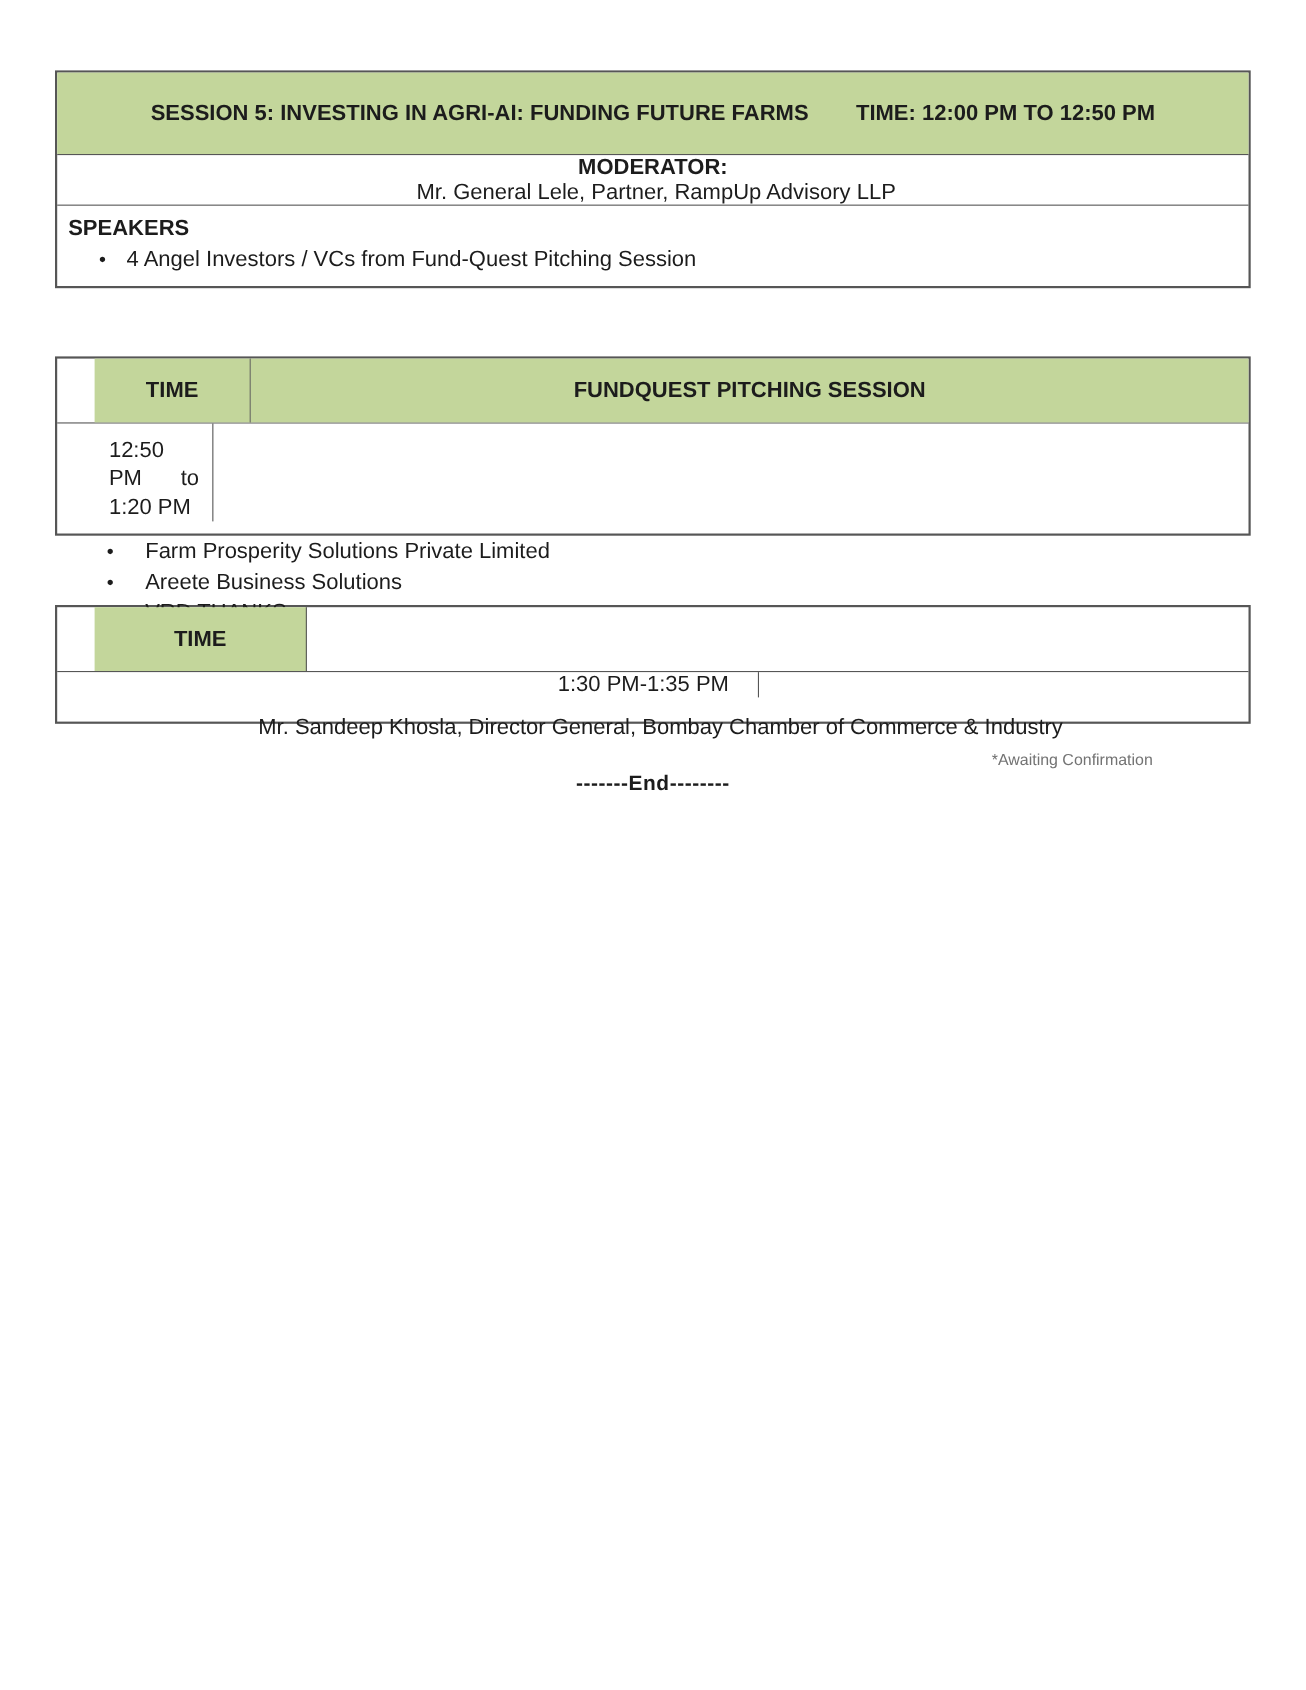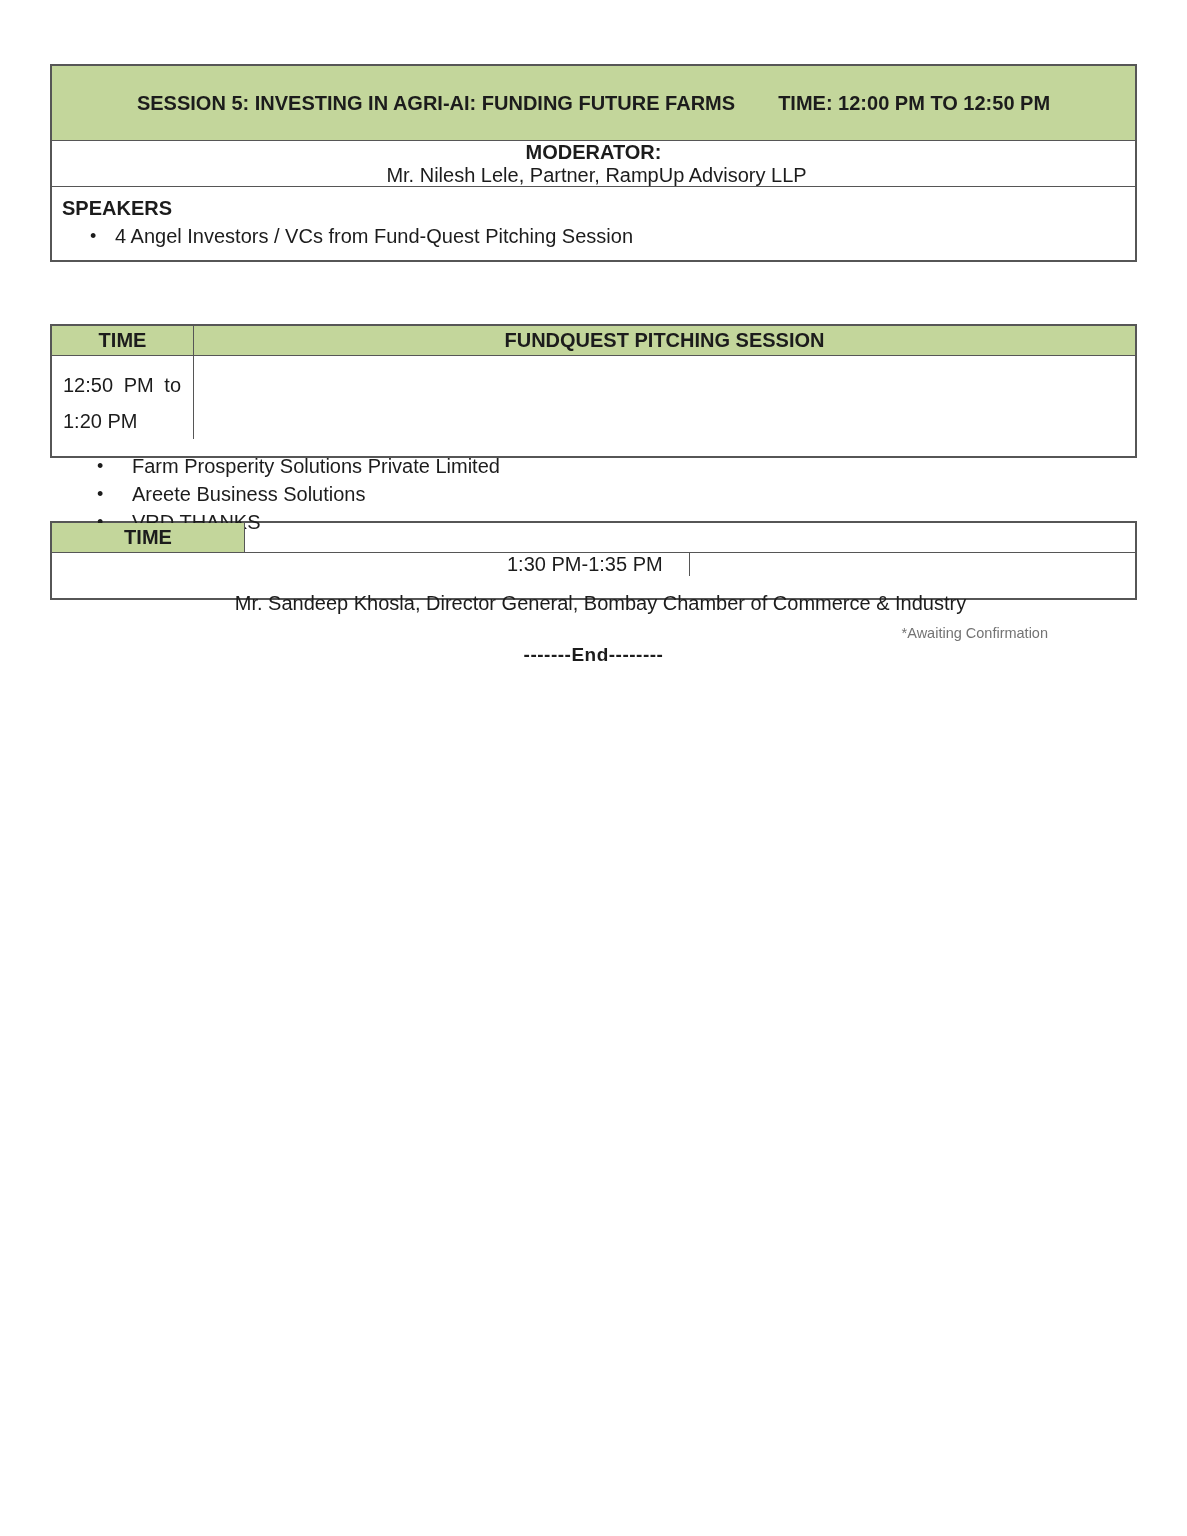--- a/index.html
+++ b/index.html
@@ -72,38 +72,39 @@
   }
   .sp-indent { padding-left: 28px; }
   .dot {
     flex: 0 0 25px;
     font-size: 18px;
   }
   .dot-wide { flex: 0 0 35px; }
 
   
   .cols { display: flex; }
-  .hdr-row { height: 29px; }
+  .hdr-row { height: 58px; padding-left: 34px; }
   .hdr-cell {
     background: var(--green);
     font-weight: bold;
     font-size: 20px;
     display: flex;
     align-items: center;
     justify-content: center;
   }
   .timecol-2 { width: 142px; border-right: 1.5px solid var(--border); flex: 0 0 auto; }
   .timecol-4 { width: 193px; border-right: 1.5px solid var(--border); flex: 0 0 auto; }
   .grow { flex: 1 1 auto; }
 
   .t2-data { height: 101px; font-size: 20px; }
   .t2-time-cell { padding: 11px 12px 0 11px; }
   .just {
     text-align: justify;
-    line-height: 36px;
+    line-height: 26px;
+    margin-left: 36px;
   }
   .t2-list { padding: 13px 10px 0 45px; }
   .t2-list .bullet-item { line-height: 28px; }
 
   .t3-empty { height: 48px; background: #ffffff; }
 
   .t4-data {
     height: 46px;
     font-size: 20px;
     align-items: center;
@@ -137,21 +138,21 @@
 <div class="page">
   <div class="content">
 
     <div class="tbl">
       <div class="trow hdr hdr-tall">
         <div>SESSION 5: INVESTING IN AGRI-AI: FUNDING FUTURE FARMS</div>
         <div>TIME: 12:00 PM TO 12:50 PM</div>
       </div>
       <div class="trow moderator-row">
         <span class="bold">MODERATOR:</span>
-        <span class="val">Mr. Nilesh Lele, Partner, RampUp Advisory LLP</span>
+        <span class="val">Mr. General Lele, Partner, RampUp Advisory LLP</span>
       </div>
       <div class="trow speakers-row">
         <div class="bold label">SPEAKERS</div>
         <div class="bullet-item sp-indent">
           <span class="dot">•</span>
           <span>4 Angel Investors / VCs from Fund-Quest Pitching Session</span>
         </div>
       </div>
     </div>
 

